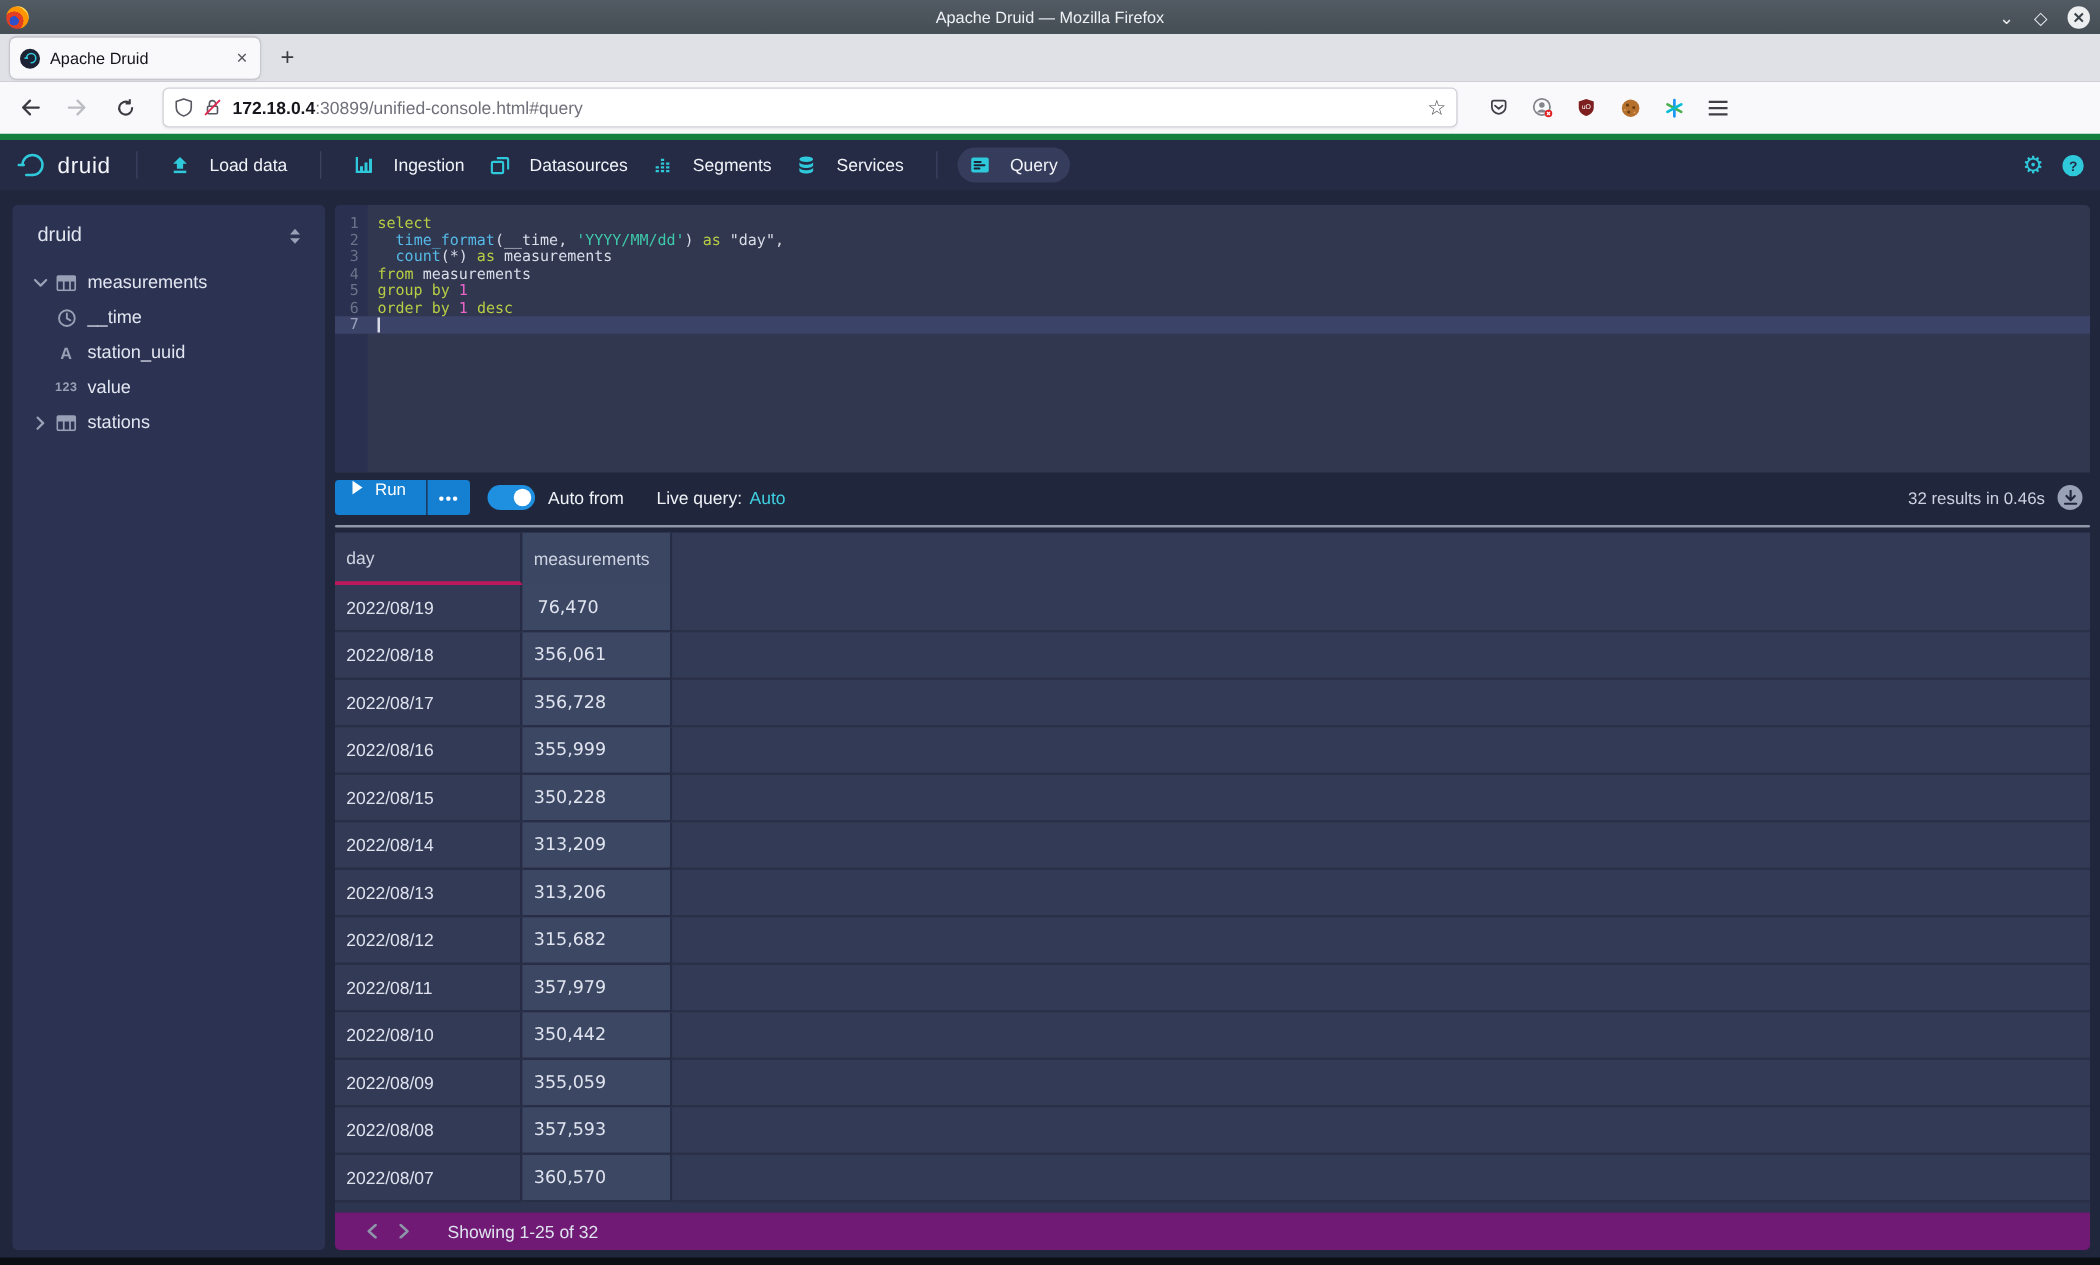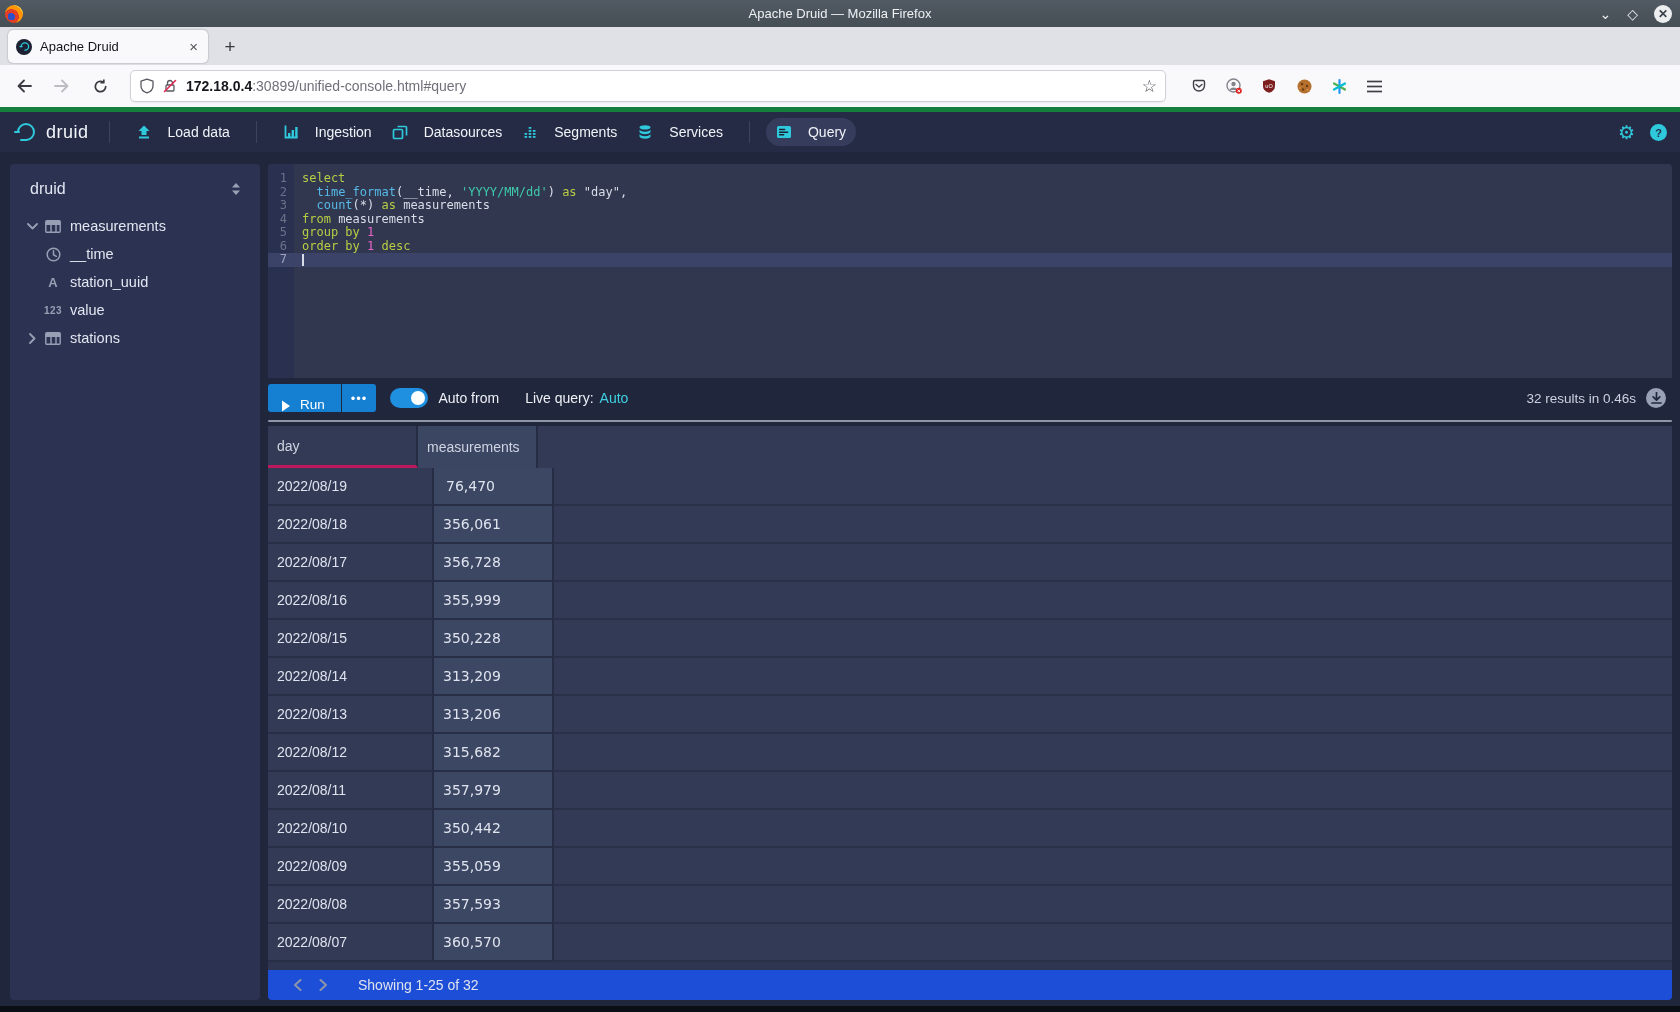--- a/index.html
+++ b/index.html
@@ -70,21 +70,21 @@
   .ed-line.active { background:#3c4368; }
   .ed-num { width:26px; text-align:right; padding-right:7px; color:#6b7288; flex:0 0 auto; }
   .ed-line.active .ed-num { color:#9aa2bd; }
   .ed-text { padding-left:8px; }
   .tk-kw{color:#b8cd44} .tk-fn{color:#56b9e8} .tk-str{color:#3fc9ab} .tk-num{color:#e964c9} .tk-pl{color:#d9dde8}
   .cursor { display:inline-block; width:2px; height:12px; background:#d8dce6; vertical-align:middle; }
 
   
   .runbar { height:40px; display:flex; align-items:center; }
   .run-group { display:flex; gap:1px; }
-  .btn-run { height:28px; background:#157fd2; color:#fff; font-size:13.5px; display:flex; align-items:flex-end; gap:9px; padding:0 16px 0 13px; border-radius:3px 0 0 3px; cursor:pointer; }
+  .btn-run { height:28px; background:#157fd2; color:#fff; font-size:13.5px; display:flex; align-items:flex-start; gap:9px; padding:0 16px 0 13px; border-radius:3px 0 0 3px; cursor:pointer; }
   .btn-more { height:28px; background:#157fd2; color:#fff; display:flex; align-items:center; padding:0 9px; border-radius:0 3px 3px 0; font-size:13px; letter-spacing:1px; cursor:pointer; }
   .toggle { margin-left:14px; width:38px; height:20px; border-radius:10px; background:#1f8fe0; position:relative; cursor:pointer; }
   .toggle .knob { position:absolute; right:3px; top:3px; width:14px; height:14px; border-radius:50%; background:#fff; }
   .runbar .lbl { color:#eef1f6; font-size:14px; margin-left:10px; }
   .runbar .lbl2 { color:#eef1f6; font-size:14px; margin-left:26px; }
   .live-auto { color:#3fd0e0; margin-left:6px; font-size:14px; }
   .run-right { margin-left:auto; display:flex; align-items:center; gap:10px; padding-right:6px; }
   .summary { color:#ccd2e0; font-size:13.5px; }
   .dl { width:20px; height:20px; border-radius:50%; background:#98a1b6; display:flex; align-items:center; justify-content:center; cursor:pointer; }
 
@@ -92,27 +92,27 @@
   .split { height:2px; background:#8f96a8; border-radius:1px; margin:2px 0 4px 0; }
   .results { flex:1; background:#2e3550; overflow:hidden; display:flex; flex-direction:column; }
   .t-head { display:flex; height:42px; flex:0 0 auto; font-size:14px; color:#cfd4e2; }
   .t-hcell { display:flex; align-items:center; padding-left:9px; }
   .t-hcell.c-day { width:150px; background:#333a56; border-bottom:3px solid #be185d; border-right:2px solid #262c44; }
   .t-hcell.c-meas { width:120px; background:#3b4662; border-right:2px solid #262c44; }
   .t-hfill { flex:1; background:#333a55; }
   .t-body { flex:1; overflow:hidden; }
   .t-row { display:flex; height:38px; font-size:14px; color:#dfe3ee; }
   .t-cell { display:flex; align-items:center; padding-left:9px; border-bottom:2px solid #282e46; }
-  .t-cell.c-day { width:166px; background:#333a56; border-right:2px solid #262c44; }
+  .t-cell.c-day { width:150px; background:#333a56; border-right:2px solid #262c44; }
   .t-cell.c-meas { width:120px; background:#3c4764; border-right:2px solid #262c44; font-family:"DejaVu Sans", sans-serif; }
   .t-cell.c-meas .num { display:inline-block; min-width:52px; text-align:right; }
   .t-fill { flex:1; background:#333a55; border-bottom:2px solid #2a3047; }
 
   
-  .pager { height:30px; flex:0 0 auto; background:#1d4ed8; border-radius:0 0 4px 4px; display:flex; align-items:center; padding-left:16px; color:#dfe3ee; font-size:14px; }
+  .pager { height:30px; flex:0 0 auto; background:#701a75; border-radius:0 0 4px 4px; display:flex; align-items:center; padding-left:16px; color:#dfe3ee; font-size:14px; }
   .pg-btn { width:26px; height:26px; display:flex; align-items:center; justify-content:center; color:#8d95a8; cursor:pointer; }
   .pg-label { margin-left:22px; }
 
   svg { display:block; }
 </style>
 </head>
 <body>
 
 <div class="screen">
 

